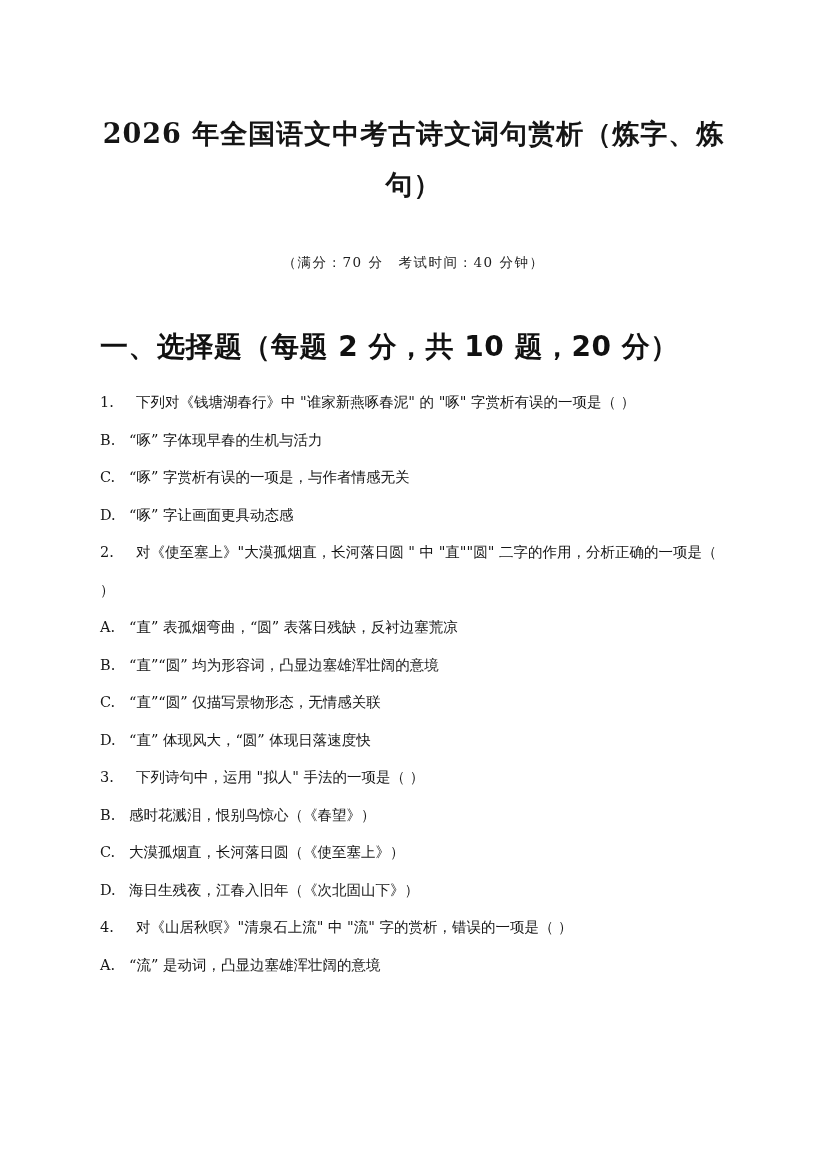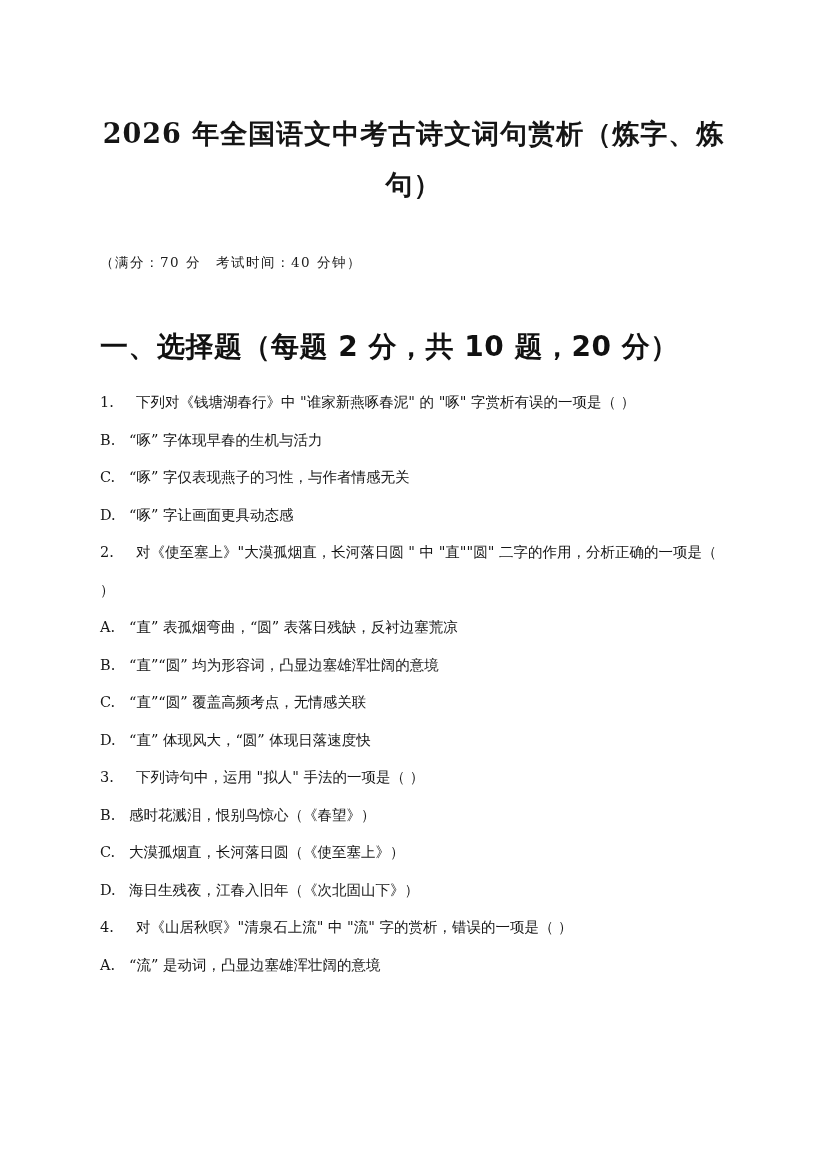--- a/index.html
+++ b/index.html
@@ -25,21 +25,21 @@
     font-family: "DejaVu Serif", "Liberation Serif", serif;
     font-weight: 700;
     font-size: 27px;
     line-height: 51px;
     text-align: center;
     letter-spacing: 1px;
     color: #151515;
   }
   .subtitle {
     margin-top: 44px;
-    text-align: left;
+    text-align: center;
     font-family: "DejaVu Serif", "Liberation Serif", serif;
     font-size: 13.5px;
     letter-spacing: 1.5px;
     color: #1c1c1c;
   }
   .section-heading {
     margin-top: 56px;
     font-family: "DejaVu Sans", "Liberation Sans", sans-serif;
     font-weight: 700;
     font-size: 28px;
@@ -80,37 +80,37 @@
 
   <div class="body">
 
     <div class="line">
       <span class="qnum">1.</span><span>下列对《钱塘湖春行》中 "谁家新燕啄春泥" 的 "啄" 字赏析有误的一项是（ ）</span>
     </div>
     <div class="line">
       <span class="opt-label">B.</span><span>“啄” 字体现早春的生机与活力</span>
     </div>
     <div class="line">
-      <span class="opt-label">C.</span><span>“啄” 字仅表现燕子的习性，与作者情感无关</span>
+      <span class="opt-label">C.</span><span>“啄” 字赏析有误的一项是，与作者情感无关</span>
     </div>
     <div class="line">
       <span class="opt-label">D.</span><span>“啄” 字让画面更具动态感</span>
     </div>
 
     <div class="line">
       <span class="qnum">2.</span><span>对《使至塞上》"大漠孤烟直，长河落日圆 " 中 "直""圆" 二字的作用，分析正确的一项是（ ）</span>
     </div>
     <div class="line">
       <span class="opt-label">A.</span><span>“直” 表孤烟弯曲，“圆” 表落日残缺，反衬边塞荒凉</span>
     </div>
     <div class="line">
       <span class="opt-label">B.</span><span>“直”“圆” 均为形容词，凸显边塞雄浑壮阔的意境</span>
     </div>
     <div class="line">
-      <span class="opt-label">C.</span><span>“直”“圆” 覆盖高频考点，无情感关联</span>
+      <span class="opt-label">C.</span><span>“直”“圆” 仅描写景物形态，无情感关联</span>
     </div>
     <div class="line">
       <span class="opt-label">D.</span><span>“直” 体现风大，“圆” 体现日落速度快</span>
     </div>
 
     <div class="line">
       <span class="qnum">3.</span><span>下列诗句中，运用 "拟人" 手法的一项是（ ）</span>
     </div>
     <div class="line">
       <span class="opt-label">B.</span><span>感时花溅泪，恨别鸟惊心（《春望》）</span>

